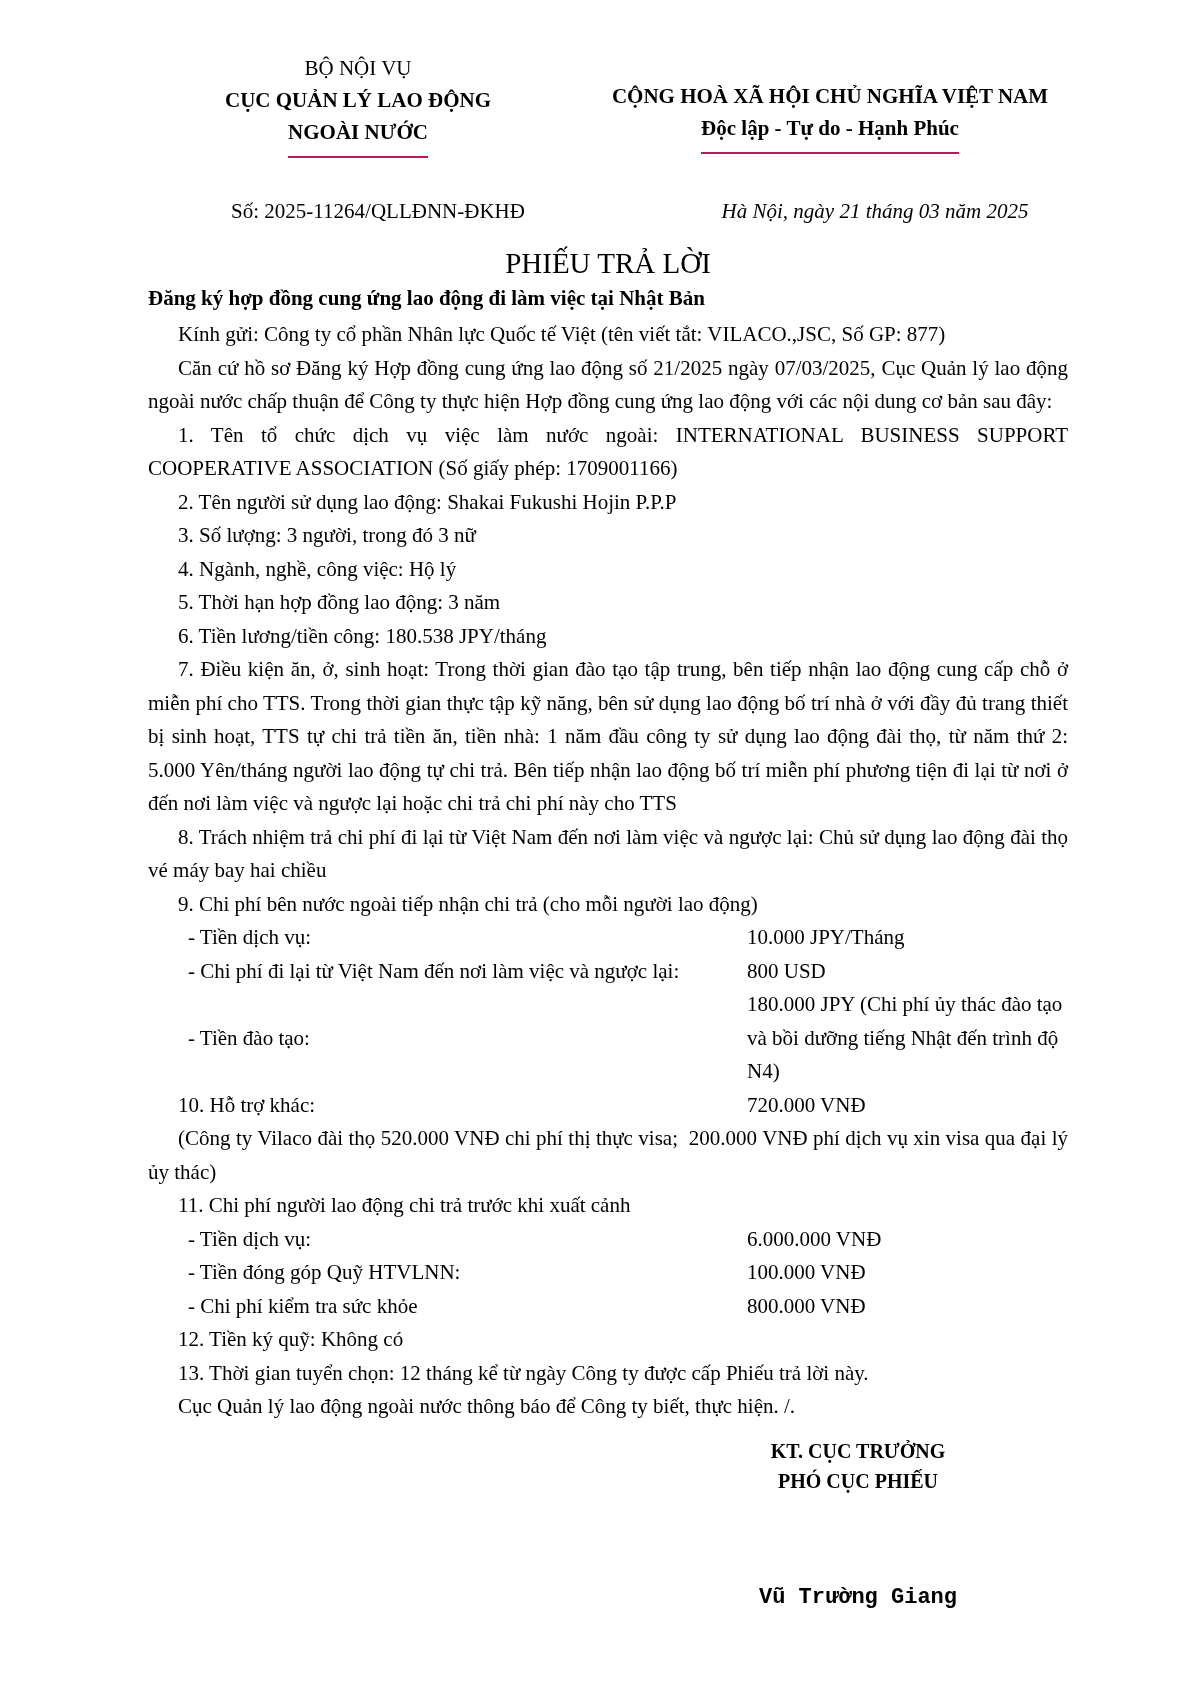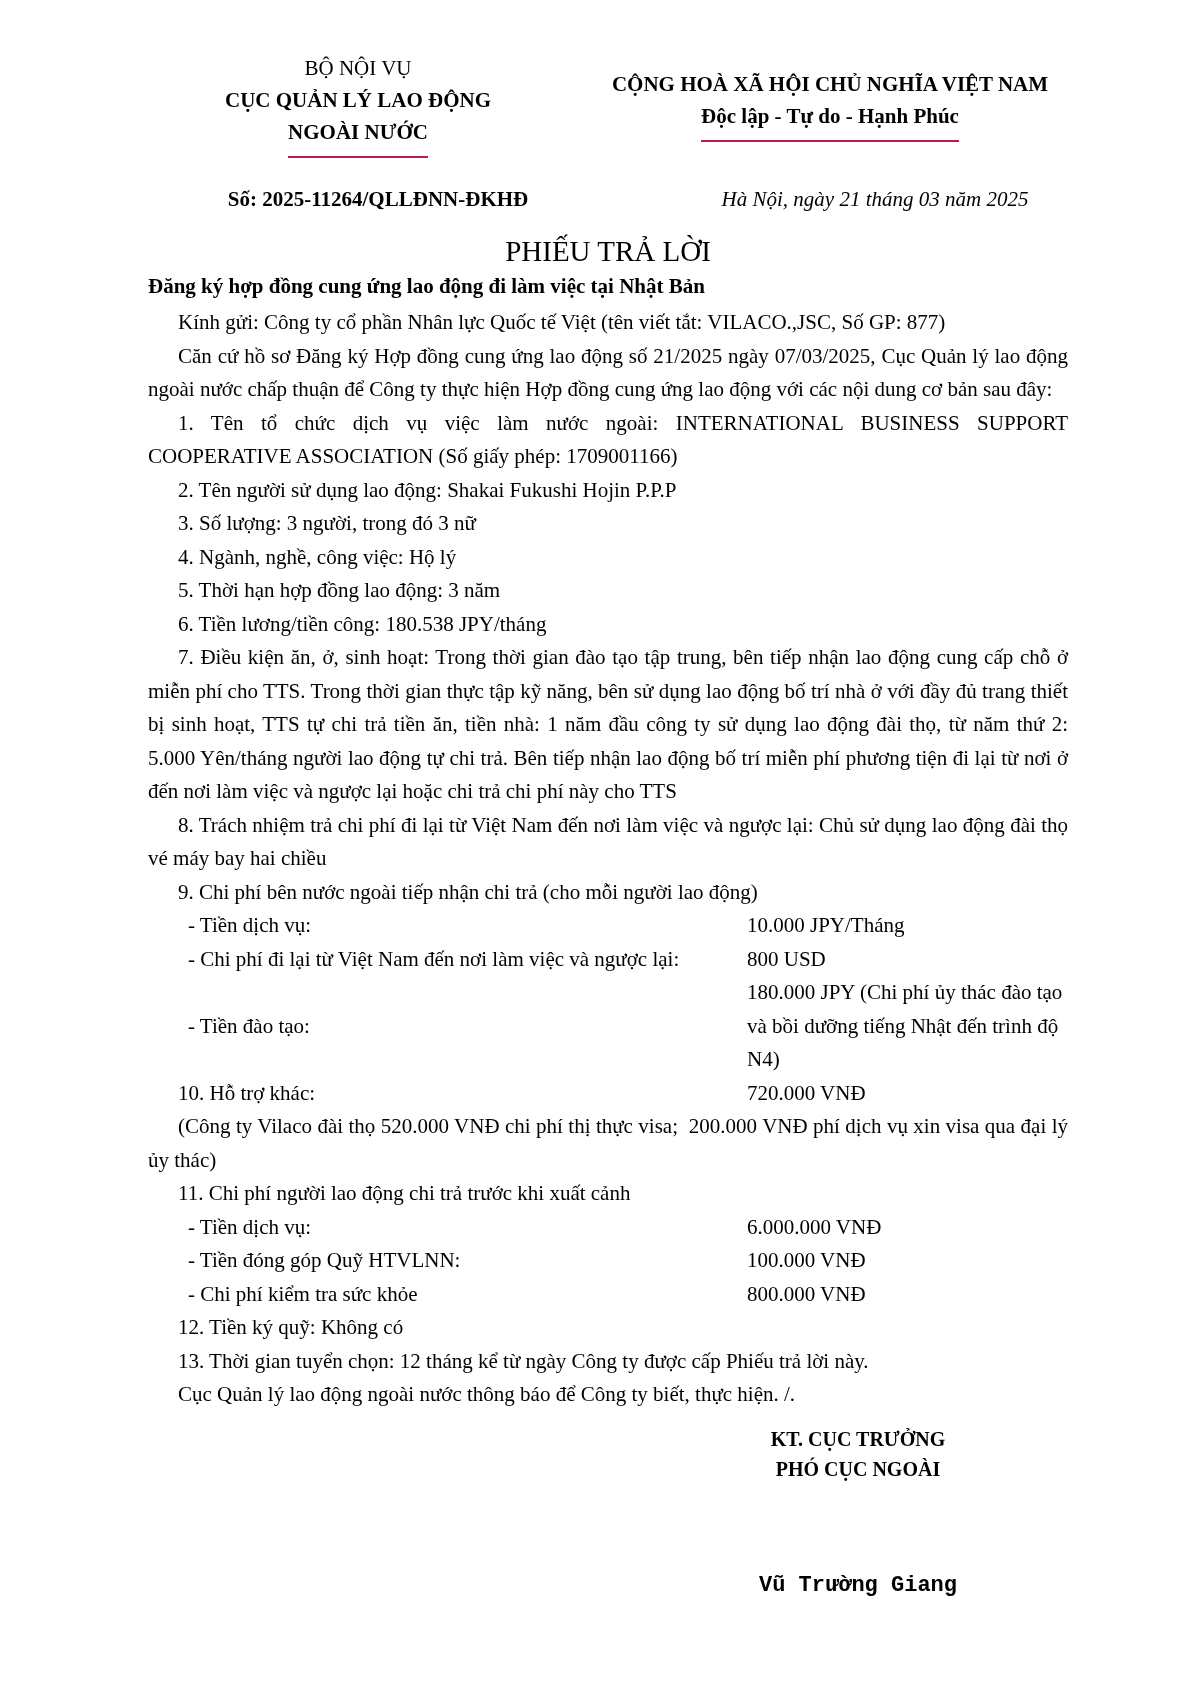--- a/index.html
+++ b/index.html
@@ -13,21 +13,21 @@
   }
   .content{position:absolute;left:148px;top:52px;width:920px;}
 
   
   .hdr{display:flex;align-items:flex-end;}
   .hdr-left{width:420px;text-align:center;font-size:21px;line-height:32px;}
   .hdr-right{width:466px;margin-left:29px;text-align:center;font-size:21px;line-height:32px;}
   .agency-parent{font-weight:normal;}
   .bold{font-weight:bold;}
   .u{display:inline-block;border-bottom:2px solid #be185d;padding-bottom:11px;line-height:26px;}
-  .doc-number{margin-top:28px;font-size:21px;line-height:26px;font-weight:bold;transform:translateX(20px);}
+  .doc-number{margin-top:40px;font-size:21px;line-height:26px;font-weight:normal;transform:translateX(20px);}
   .place-date{margin-top:44px;font-size:21px;line-height:26px;font-style:italic;transform:translateX(45px);}
 
   
   .title-main{margin-top:26px;text-align:center;font-size:29px;font-weight:normal;line-height:26px;}
   .title-sub{margin-top:9px;text-align:left;font-size:21px;font-weight:bold;line-height:26px;}
 
   
   .body{margin-top:7px;font-size:21px;line-height:33.5px;}
   .recipient{text-indent:40px;line-height:33.5px;}
   .p{margin:0;text-align:justify;text-indent:30px;}
@@ -111,18 +111,18 @@
         <div class="feevalue">800.000 VNĐ</div>
       </div>
 
       <p class="p">12. Tiền ký quỹ: Không có</p>
       <p class="p">13. Thời gian tuyển chọn: 12 tháng kể từ ngày Công ty được cấp Phiếu trả lời này.</p>
       <p class="p">Cục Quản lý lao động ngoài nước thông báo để Công ty biết, thực hiện. /.</p>
     </div>
 
     <div class="sig">
       <div class="sig-title">KT. CỤC TRƯỞNG</div>
-      <div class="sig-title">PHÓ CỤC NGOÀI</div>
+      <div class="sig-title">PHÓ CỤC PHIẾU</div>
       <div class="sig-name">Vũ Trường Giang</div>
     </div>
 
   </div>
 </div>
 
 </body></html>

